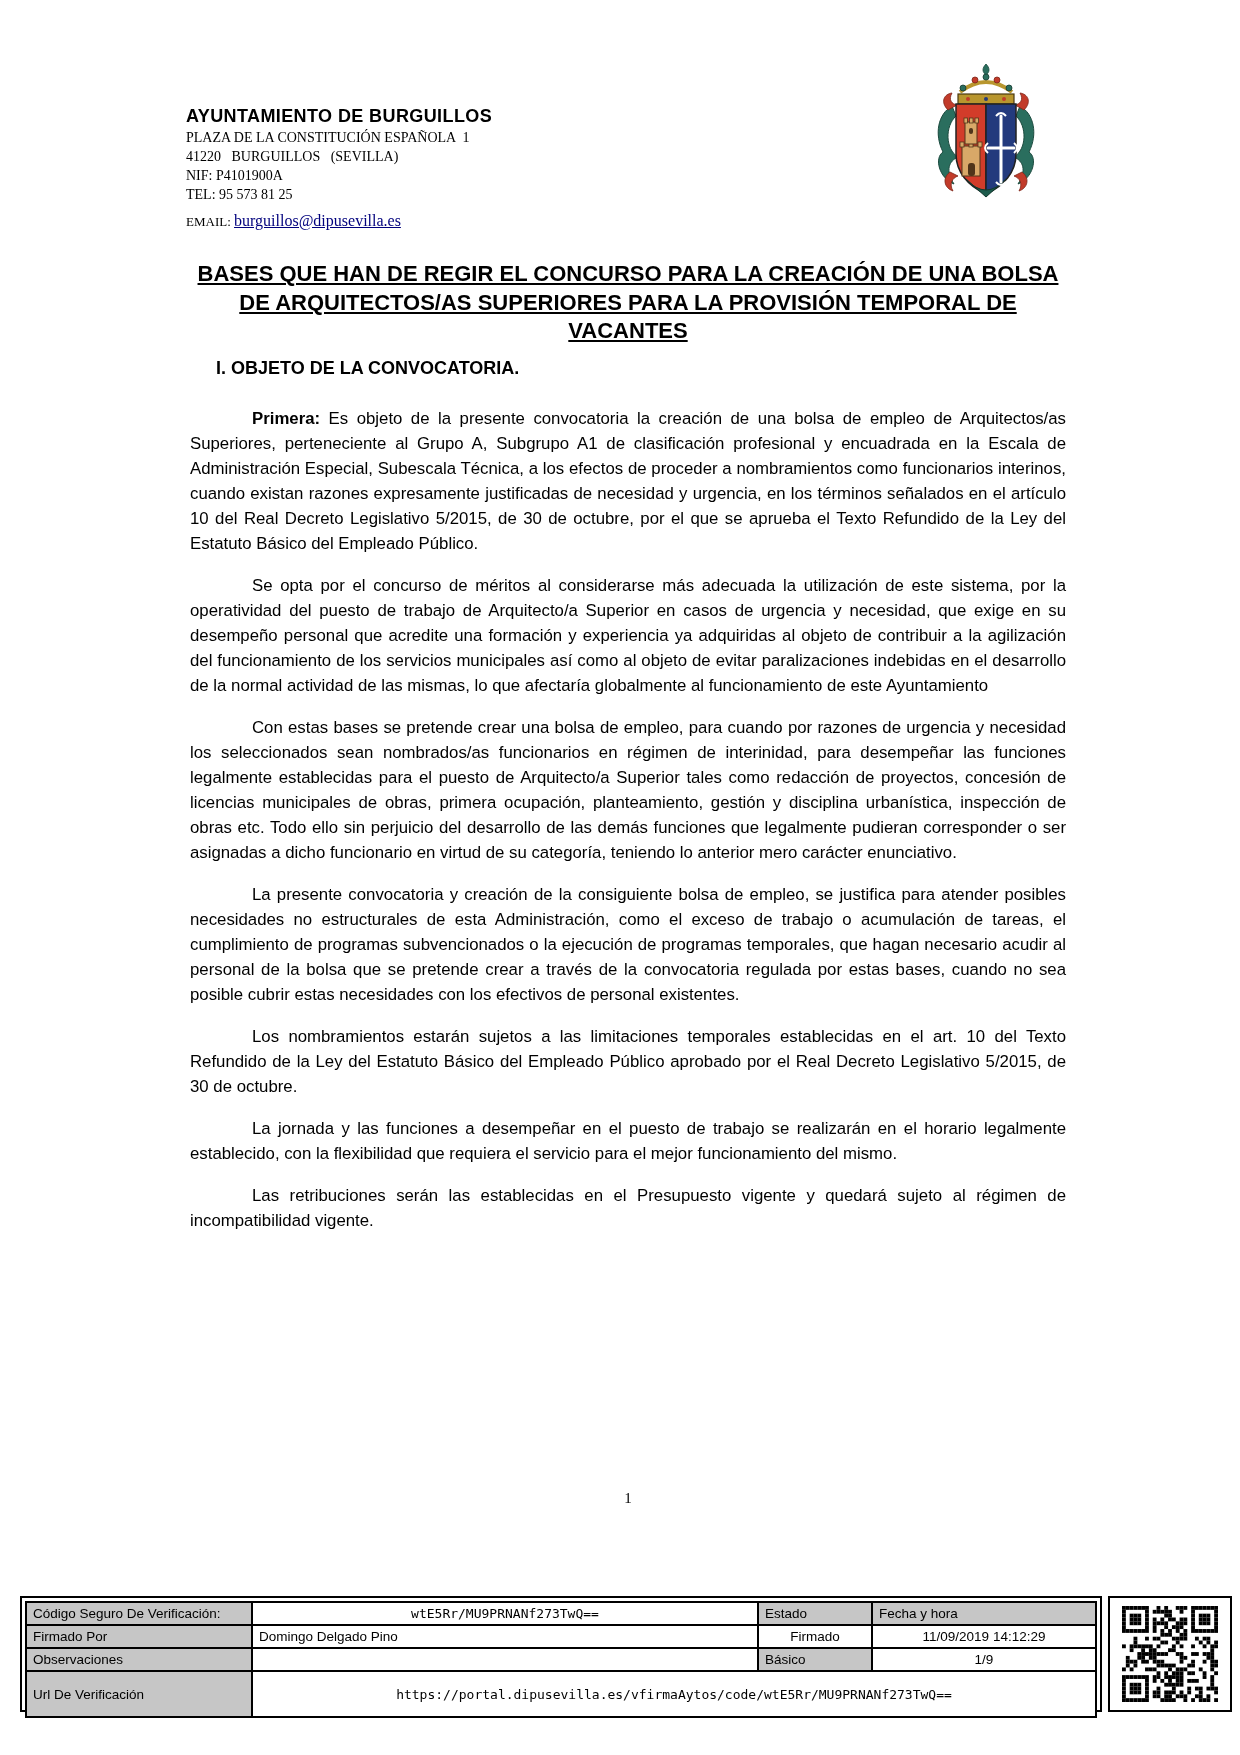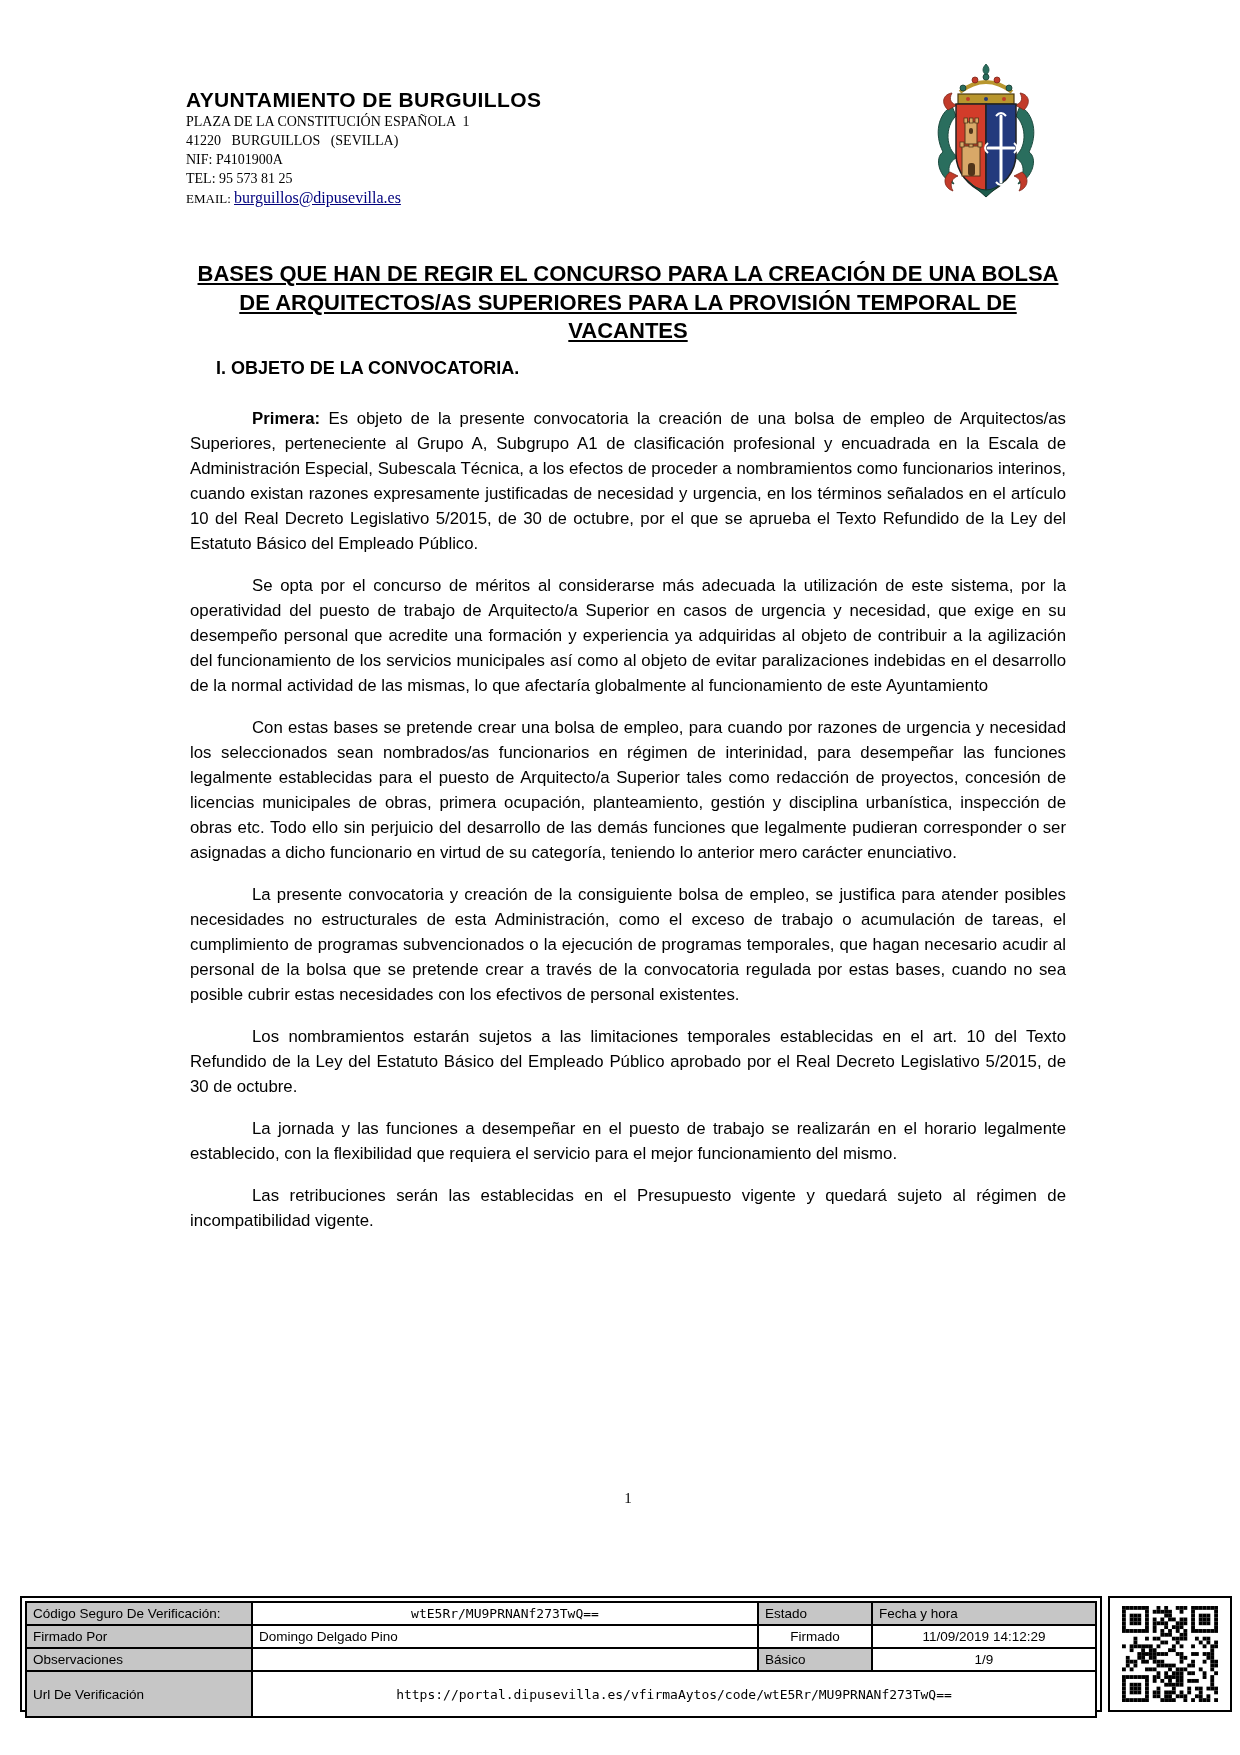--- a/index.html
+++ b/index.html
@@ -1,23 +1,23 @@
 <!DOCTYPE html>
 <html><head>
 <meta charset="utf-8">
 <style>
   html,body{margin:0;padding:0;background:#fff;}
   .page{position:relative;width:1240px;height:1755px;background:#ffffff;overflow:hidden;
         font-family:"Liberation Sans",sans-serif;color:#000;}
 
   
   .letterhead{position:absolute;left:186px;top:88px;}
-  .org-name{font-size:21px;font-weight:bold;letter-spacing:.4px;line-height:24px;}
+  .org-name{font-size:18px;font-weight:bold;letter-spacing:.4px;line-height:24px;margin-top:16px;}
   .addr{font-family:"Liberation Serif",serif;font-size:14px;line-height:19px;white-space:pre;}
-  .email-line{font-family:"Liberation Serif",serif;font-size:13px;margin-top:1px;}
+  .email-line{font-family:"Liberation Serif",serif;font-size:13px;margin-top:8px;}
   .email-link{font-family:"Liberation Serif",serif;font-size:16px;color:#00007d;
               text-decoration:underline;cursor:pointer;}
   .emblem{position:absolute;left:930px;top:60px;}
 
   
   .doc-title{position:absolute;left:182px;top:260px;width:892px;text-align:center;
              font-size:22px;font-weight:bold;line-height:28.5px;text-decoration:underline;}
   .section-heading{position:absolute;left:190px;top:358px;font-size:18px;font-weight:bold;margin-left:26px;}
 
   

